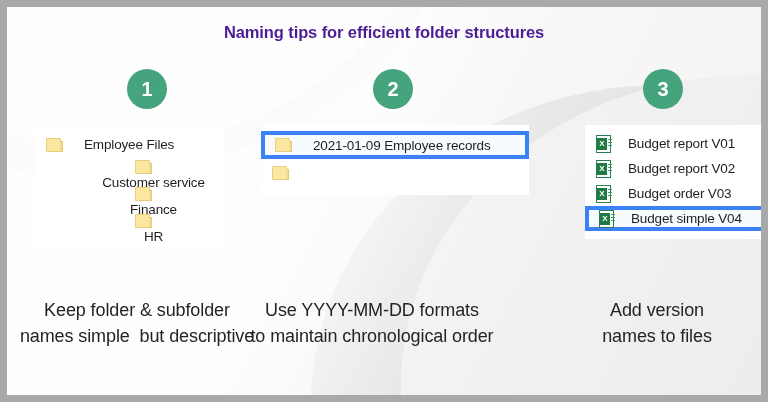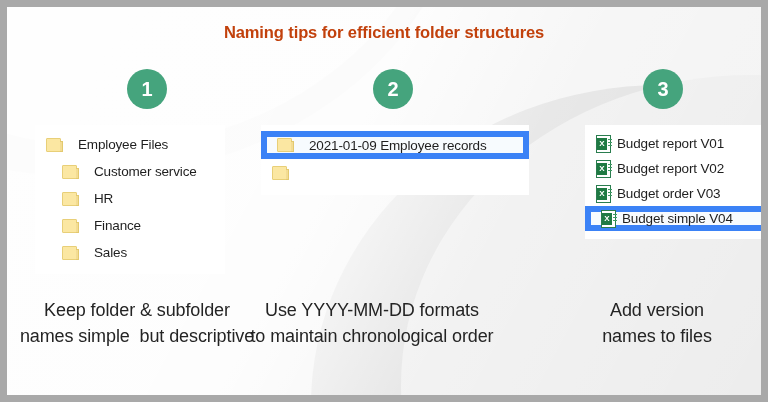--- a/index.html
+++ b/index.html
@@ -83,21 +83,21 @@
 
   
   .title {
     position: absolute;
     top: 16px;
     left: 0;
     width: 100%;
     text-align: center;
     font-size: 16.5px;
     font-weight: bold;
-    color: #c2410c;
+    color: #4c1d95;
     letter-spacing: -0.1px;
   }
 
   
   .column {
     position: absolute;
     top: 62px;
   }
   .col-1 { left: 8px;   width: 240px; }
   .col-2 { left: 248px; width: 262px; }
@@ -135,35 +135,35 @@
   .panel-3 { margin-left: 38px; width: 182px; }
 
   .row {
     display: flex;
     align-items: center;
     height: 27px;
     padding-left: 10px;
     box-sizing: border-box;
     border: 1px solid transparent;
   }
-  .row.indent { padding-left: 26px; }
+  .row.indent { padding-left: 26px; flex-direction: column; }
   .row.selected {
-    border: 6px solid #3b82f6;
+    border: 4px solid #3b82f6;
     background: #f7fbfe;
   }
   .row-label {
     font-size: 13.5px;
     color: #1f1f1f;
     white-space: nowrap;
-    margin-left: 15px;
+    margin-left: 21px;
     letter-spacing: -0.15px;
   }
   .panel-2 .row { height: 28px; }
   .panel-3 .row { height: 25px; }
-  .panel-3 .row-label { margin-left: 4px; }
+  .panel-3 .row-label { margin-left: 15px; }
 
   
   .folder-icon {
     width: 17px;
     height: 16px;
     flex: 0 0 auto;
     position: relative;
   }
   .folder-icon .body {
     position: absolute;
@@ -280,38 +280,31 @@
               <span class="tab"></span>
           </span>
           <span class="row-label">Customer service</span>
         </div>
 
         <div class="row indent">
           <span class="folder-icon">
             <span class="body"></span>
               <span class="tab"></span>
           </span>
+          <span class="row-label">Finance</span>
+        </div>
+
+        <div class="row indent">
+          <span class="folder-icon">
+            <span class="body"></span>
+              <span class="tab"></span>
+          </span>
           <span class="row-label">HR</span>
         </div>
 
-        <div class="row indent">
-          <span class="folder-icon">
-            <span class="body"></span>
-              <span class="tab"></span>
-          </span>
-          <span class="row-label">Finance</span>
-        </div>
-
-        <div class="row indent">
-          <span class="folder-icon">
-            <span class="body"></span>
-              <span class="tab"></span>
-          </span>
-          <span class="row-label">Sales</span>
-        </div>
 
       </div>
     </div>
 
     <div class="column col-2">
       <div class="badge-row">
         <div class="badge">2</div>
       </div>
       <div class="panel panel-2">
 

